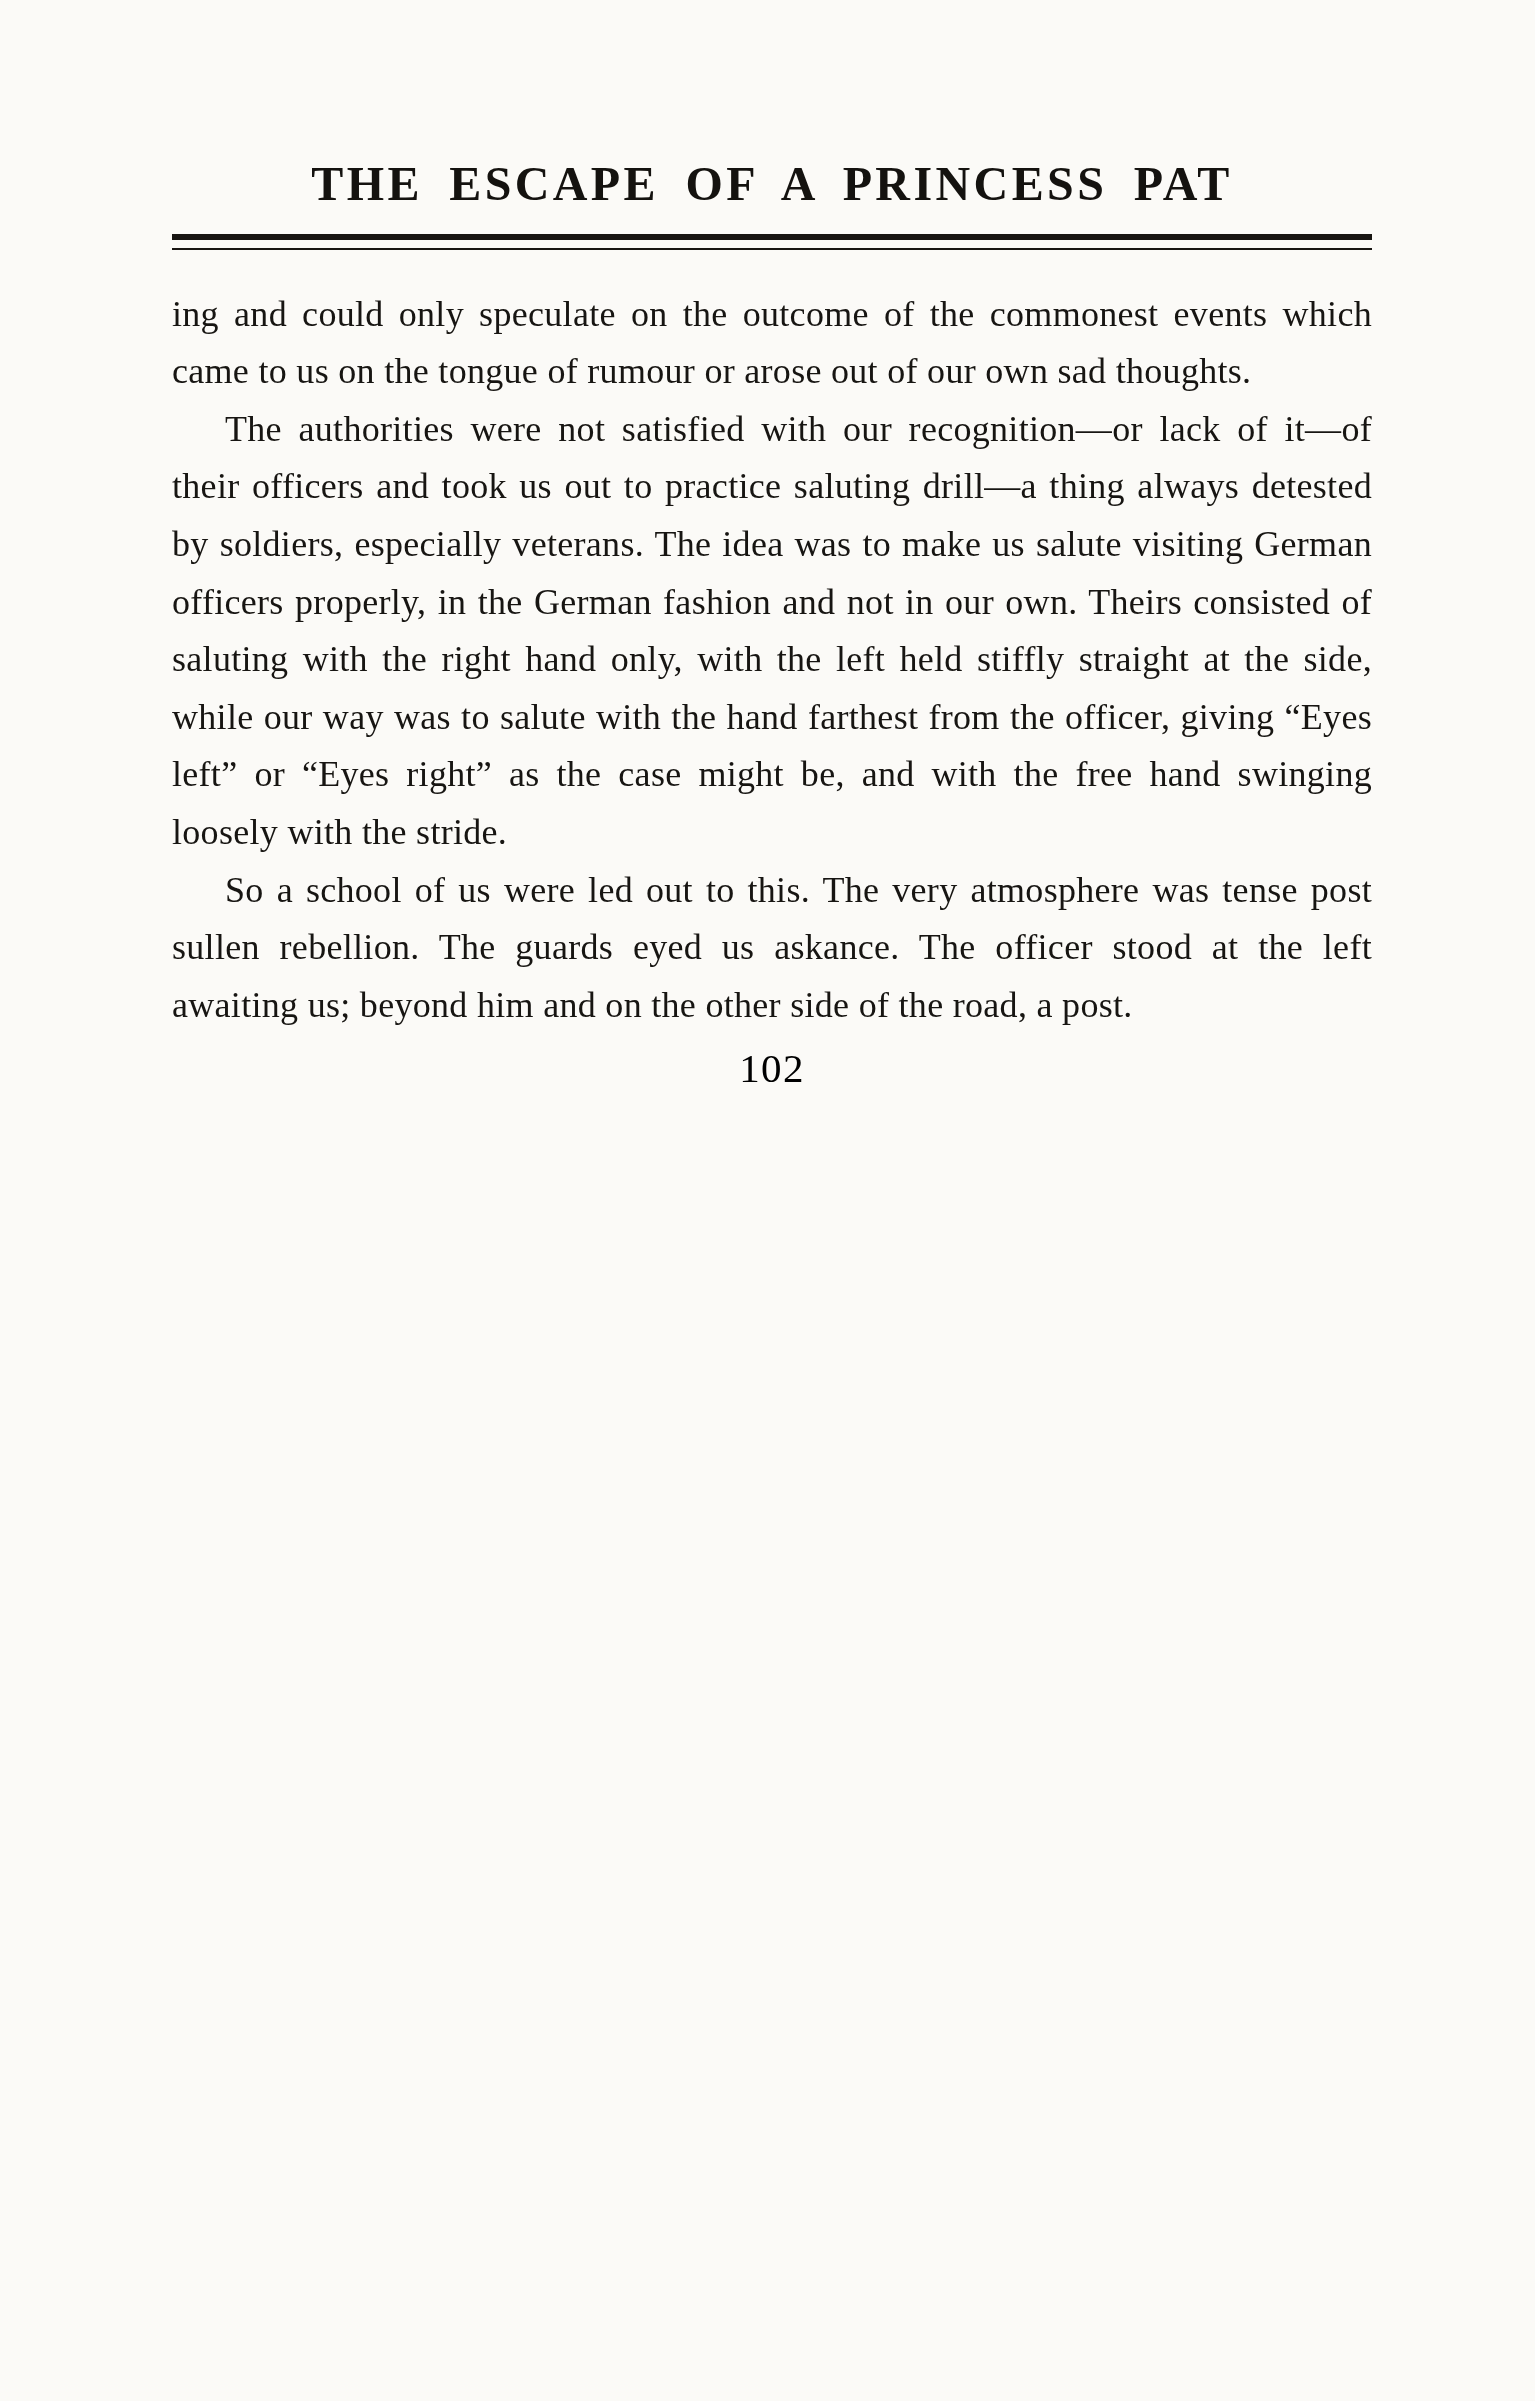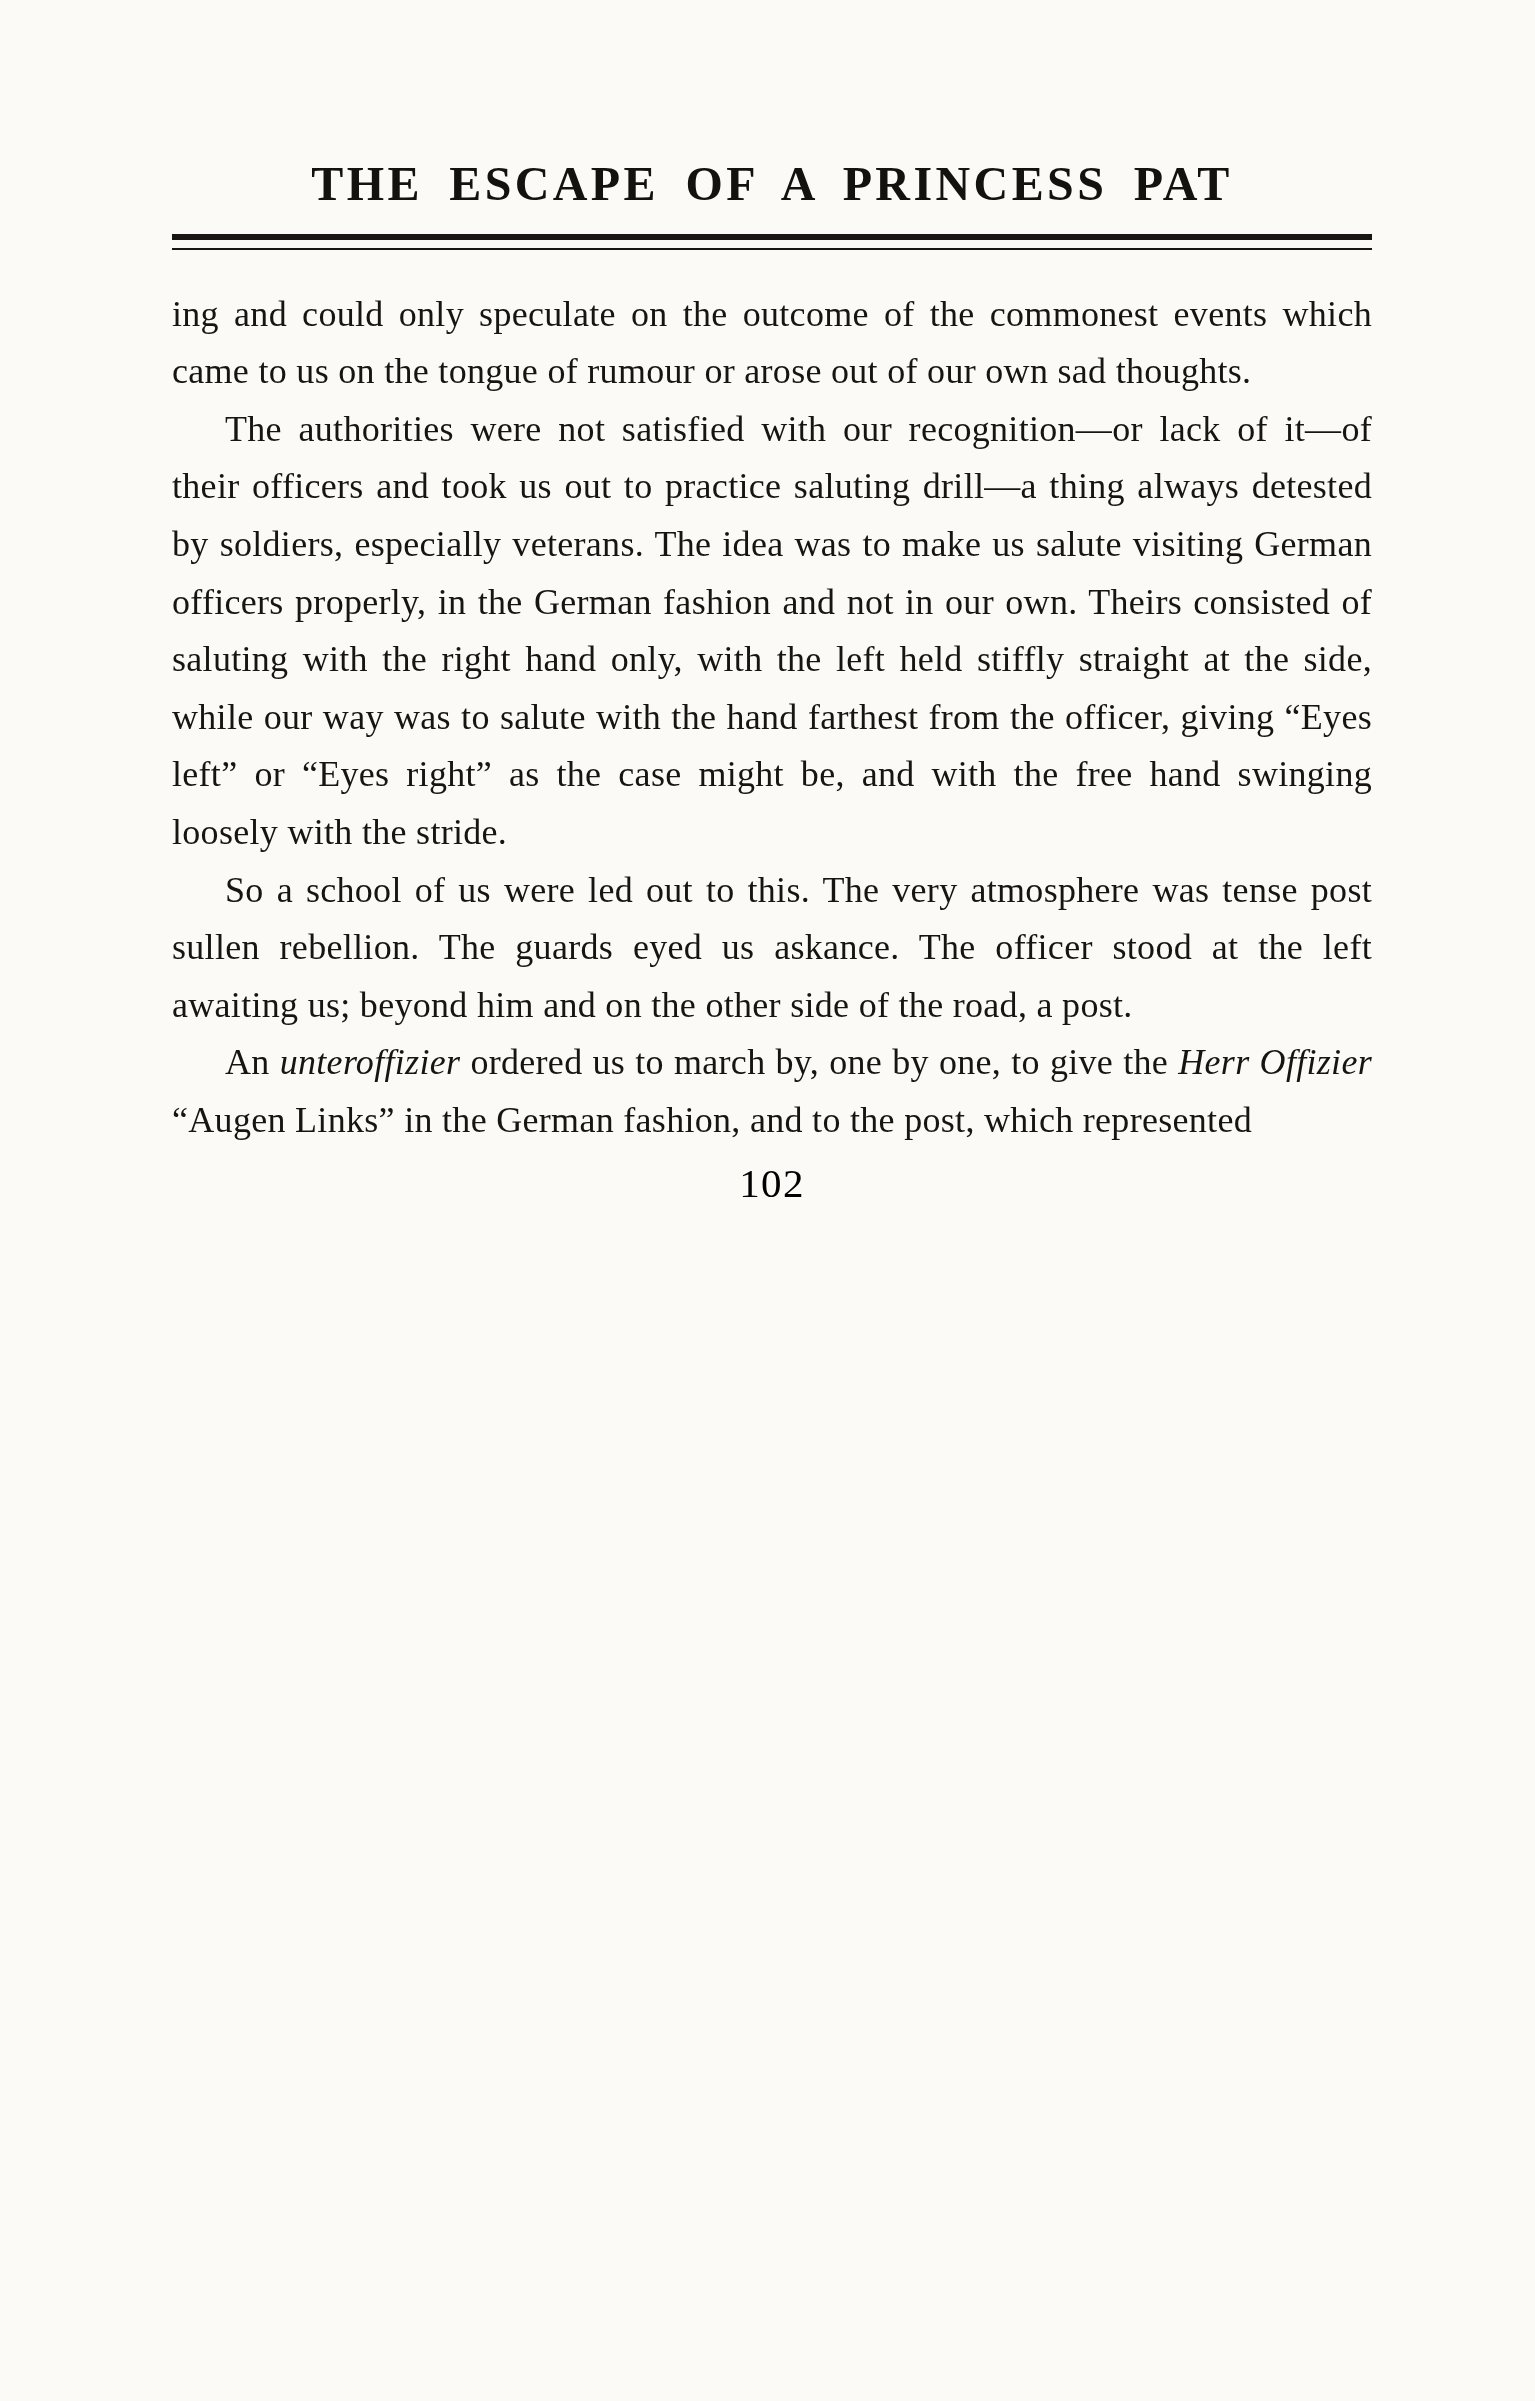--- a/index.html
+++ b/index.html
@@ -68,20 +68,19 @@
   <div class="rule"></div>
 
   <div class="text-block">
 
     <p class="para no-indent"><span>ing and could only speculate on the outcome of the commonest events which came to us on the tongue of rumour or arose out of our own sad thoughts.</span></p>
 
     <p class="para"><span>The authorities were not satisfied with our recognition—or lack of it—of their officers and took us out to practice saluting drill—a thing always detested by soldiers, especially veterans.  The idea was to make us salute visiting German officers properly, in the German fashion and not in our own.  Theirs consisted of saluting with the right hand only, with the left held stiffly straight at the side, while our way was to salute with the hand farthest from the officer, giving “Eyes left” or “Eyes right” as the case might be, and with the free hand swinging loosely with the stride.</span></p>
 
     <p class="para"><span>So a school of us were led out to this.  The very atmosphere was tense post sullen rebellion.  The guards eyed us askance.  The officer stood at the left awaiting us; beyond him and on the other side of the road, a post.</span></p>
 
-    <p class="para"><span>An </span><span class="it">unteroffizier</span><span> ordered us to march by, one by one, to give the </span><span class="it">Herr Offizier</span><span> “Augen Links” in the German fashion, and to the post, which represented</span></p>
 
   </div>
 
   <div class="pagenum">102</div>
 
 </div>
 
 
 </body></html>

